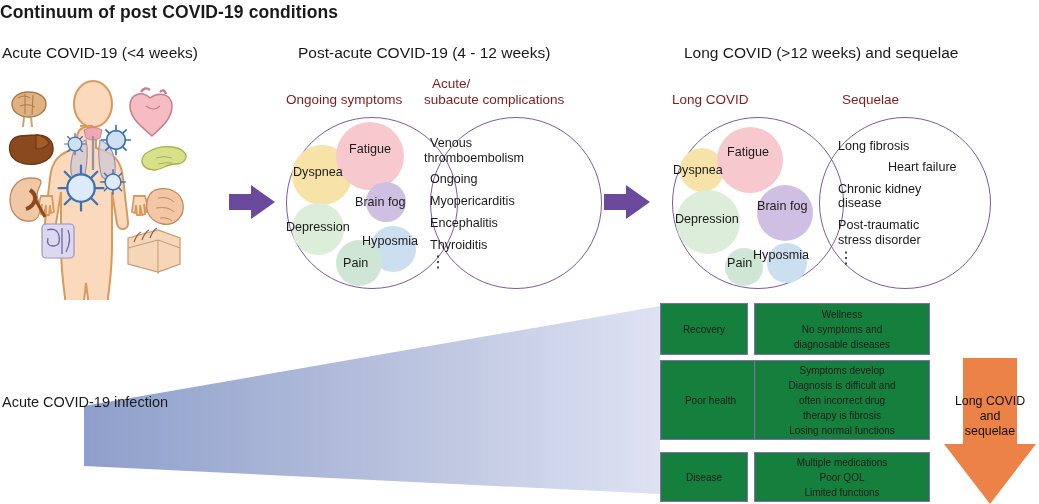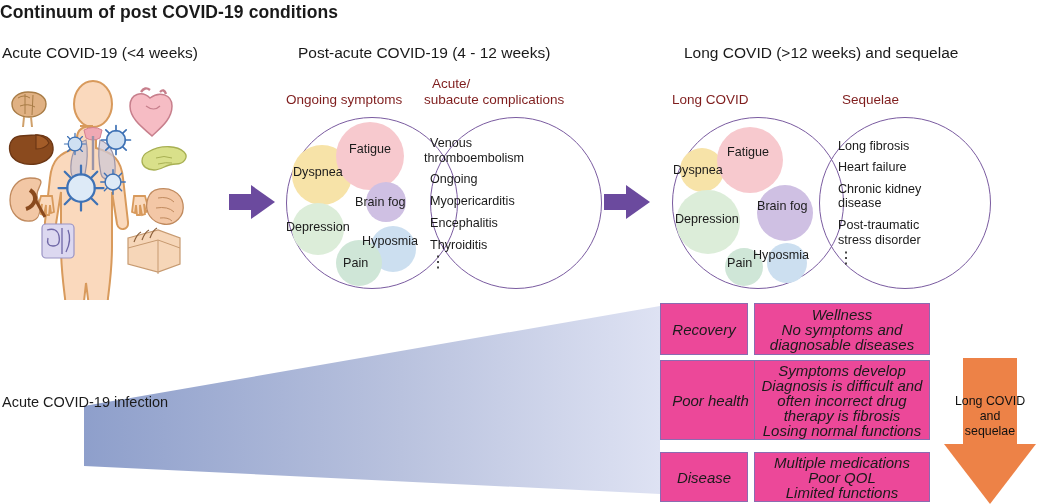--- a/index.html
+++ b/index.html
@@ -34,23 +34,23 @@
   .p-arrow .head{left:22px;top:0;width:0;height:0;background:transparent;
       border-top:17px solid transparent;border-bottom:17px solid transparent;
       border-left:24px solid #6b4a9e;}
 
   
   #funnel{left:30px;top:288px;width:630px;height:216px;}
   #funnel svg{display:block;}
   #funnel-label{left:2px;top:394px;font-size:14.5px;color:#1b1b1b;white-space:nowrap;}
 
   
-  .obox{border:1.3px solid #8b6bb1;background:#ec4899;box-sizing:border-box;
+  .obox{border:1.3px solid #8b6bb1;background:#15803d;box-sizing:border-box;
         display:flex;align-items:center;justify-content:center;text-align:center;
-        font-size:15px;line-height:15px;color:#1b1b1b;font-style:italic;}
+        font-size:10px;line-height:15px;color:#1b1b1b;}
 
   
   #orange-arrow{left:944px;top:358px;width:92px;height:146px;}
   #orange-arrow .obody{position:absolute;left:19px;top:0;width:54px;height:88px;background:#ed8247;}
   #orange-arrow .ohead{position:absolute;left:0;top:86px;width:0;height:0;
       border-left:46px solid transparent;border-right:46px solid transparent;
       border-top:60px solid #ed8247;}
   #orange-arrow .olabel{position:absolute;left:0;top:36px;width:92px;text-align:center;
       font-size:12.4px;line-height:15px;color:#111;}
 
@@ -207,21 +207,21 @@
 
 <div class="bub-label" style="left:673px;top:163px;">Dyspnea</div>
 <div class="bub-label" style="left:727px;top:145px;">Fatigue</div>
 <div class="bub-label" style="left:757px;top:199px;">Brain fog</div>
 <div class="bub-label" style="left:675px;top:212px;">Depression</div>
 <div class="bub-label" style="left:753px;top:248px;">Hyposmia</div>
 <div class="bub-label" style="left:727px;top:256px;">Pain</div>
 
 <div class="abs venn" style="left:819px;top:117px;width:172px;height:172px;"></div>
 <div class="abs venn-txt ctr" style="left:838px;top:139px;width:148px;">Long fibrosis</div>
-<div class="abs venn-txt ctr" style="left:838px;top:160px;width:148px;">Heart failure</div>
+<div class="abs venn-txt ctr" style="left:888px;top:160px;width:148px;">Heart failure</div>
 <div class="abs venn-txt ctr" style="left:838px;top:182px;width:148px;">Chronic kidney</div>
 <div class="abs venn-txt ctr" style="left:838px;top:196px;width:148px;">disease</div>
 <div class="abs venn-txt ctr" style="left:838px;top:218px;width:148px;">Post-traumatic</div>
 <div class="abs venn-txt ctr" style="left:838px;top:233px;width:148px;">stress disorder</div>
 <div class="abs venn-txt ctr" style="left:838px;top:250px;width:148px;font-size:16px;">⋮</div>
 
 <div class="abs" id="funnel">
   <svg width="630" height="216" viewBox="0 0 630 216">
     <defs>
       <linearGradient id="fgrad" x1="0" y1="0" x2="1" y2="0">

